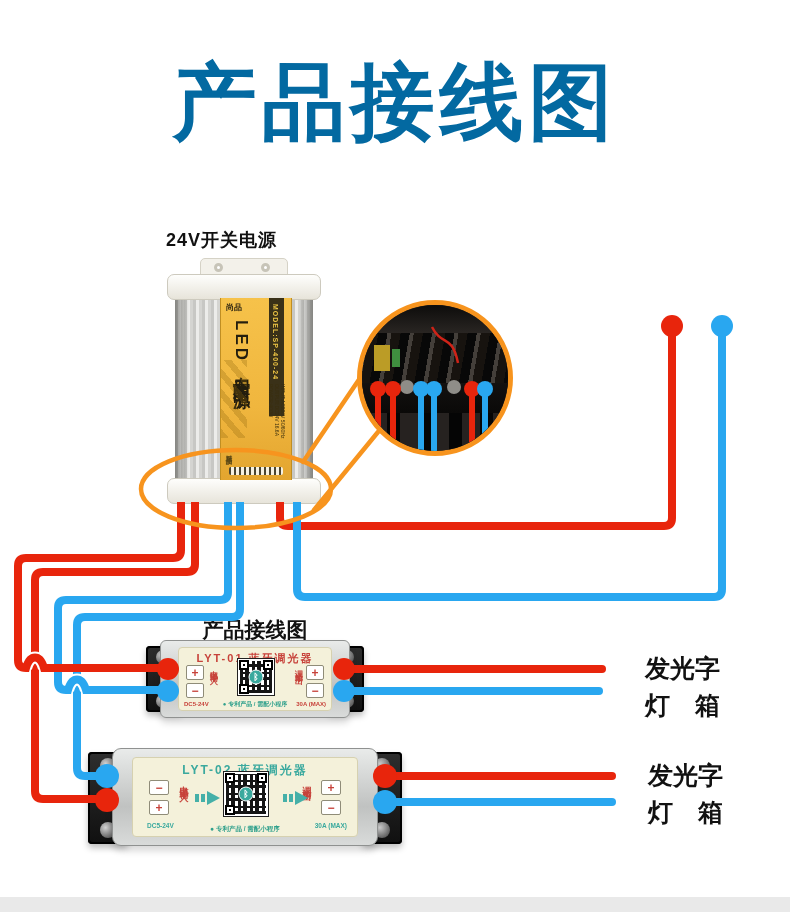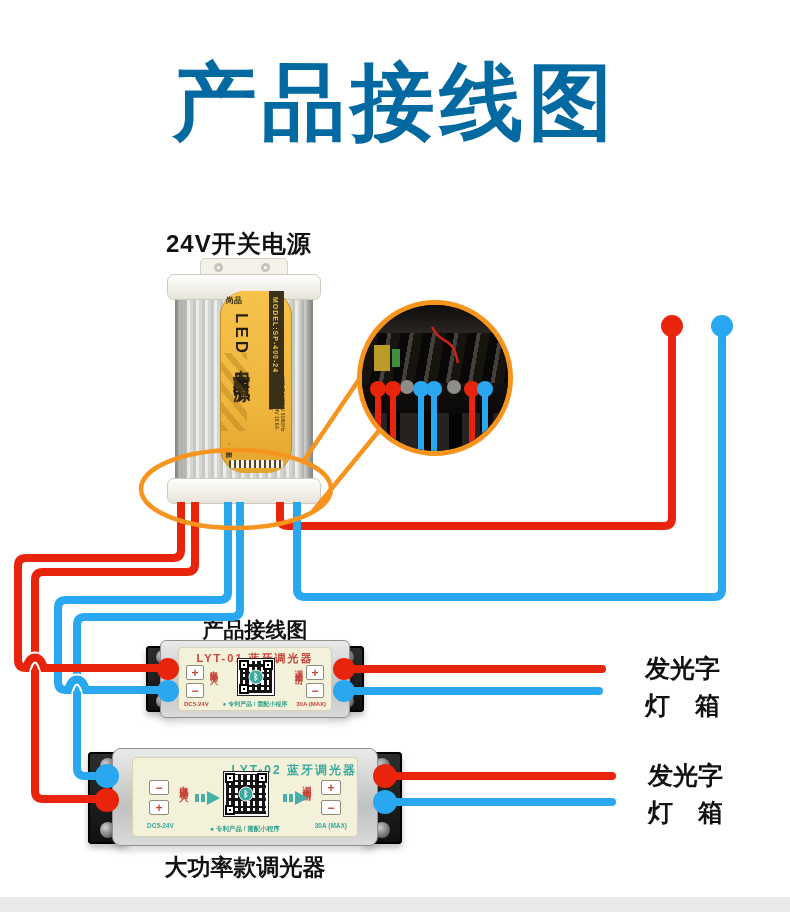--- a/index.html
+++ b/index.html
@@ -7,21 +7,21 @@
     --dimmer-red:#c7423a; --dimmer-teal:#3aa99e; --label-yellow:#f0b63e;
   }
   *{box-sizing:border-box; margin:0; padding:0;}
   body{background:#fff; font-family:"Liberation Sans", sans-serif;}
   .page{position:relative; width:790px; height:912px; margin:0 auto; background:#fff; overflow:hidden;}
 
   .title{position:absolute; left:0; right:0; top:46px; text-align:center;
          font-size:84px; font-weight:900; letter-spacing:5px; color:#0369a1;}
 
   .h-label{position:absolute; font-weight:900; color:#111;}
-  .ps-heading{left:166px; top:228px; font-size:24px; letter-spacing:1px;}
+  .ps-heading{left:166px; top:228px; font-size:18px; letter-spacing:1px;}
   .mains-heading{left:644px; top:268px; font-size:25px;}
   .lyt1-heading{left:160px; top:616px; width:190px; text-align:center; font-size:21px;}
   .lyt2-heading{left:118px; top:852px; width:254px; text-align:center; font-size:23px;}
 
   .load{position:absolute; font-size:25px; font-weight:900; color:#111; line-height:37px; width:90px;}
   .load1{left:645px; top:650px;} .load2{left:648px; top:757px;}
   .load div{white-space:pre;}
 
   
   .ps-ears{position:absolute; left:200px; top:258px; width:88px; height:24px;
@@ -29,23 +29,23 @@
   .ps-ears .hole{position:absolute; top:4px; width:9px; height:9px; border-radius:50%;
                  background:#fff; border:3px solid #c7c4b8;}
   .hole.h1{left:13px;} .hole.h2{left:60px;}
   .ps-cap{position:absolute; left:167px; width:154px; height:26px; border-radius:7px;
           background:linear-gradient(180deg,#fefefc,#e7e4da); border:1px solid #cdcabe; z-index:11;}
   .ps-cap.top{top:274px;} .ps-cap.bottom{top:478px;}
   .ps-body{position:absolute; left:175px; top:298px; width:138px; height:182px; z-index:10;
            background:
              linear-gradient(90deg, rgba(80,80,76,.55), rgba(0,0,0,0) 10%, rgba(0,0,0,0) 90%, rgba(80,80,76,.55)),
              repeating-linear-gradient(90deg,#c7c7c4 0 3px,#ececea 3px 6px,#d4d4d1 6px 9px);}
-  .ps-label{position:absolute; left:220px; top:291px; width:72px; height:182px; z-index:12;
+  .ps-label{position:absolute; left:220px; top:298px; width:72px; height:182px; z-index:12;
             background:linear-gradient(180deg,#f6c24a,var(--label-yellow) 60%,#e3a52f);
-            border-left:1px solid #c08e22; border-right:1px solid #c08e22;border-radius:25px;}
+            border-left:1px solid #c08e22; border-right:1px solid #c08e22;}
   .ps-brand{position:absolute; left:5px; top:4px; font-size:8px; font-weight:bold; color:#2c2410;}
   .ps-name{position:absolute; left:9px; top:22px; height:135px; writing-mode:vertical-rl;
            text-orientation:mixed; font-size:17px; font-weight:900; letter-spacing:3px; color:#241e0e;}
   .ps-stripe{position:absolute; right:7px; top:0; width:15px; height:118px; background:#3a3118;}
   .ps-model{position:absolute; left:3px; top:6px; writing-mode:vertical-rl; text-orientation:mixed;
             font-size:7px; font-weight:bold; letter-spacing:1px; color:#ecc444; white-space:nowrap;}
   .ps-specs{position:absolute; right:5px; bottom:22px; height:74px; writing-mode:vertical-rl;
             text-orientation:mixed; font-size:5px; line-height:6px; color:#3a2e0e; white-space:pre-line;}
   .ps-quality{position:absolute; left:3px; bottom:28px; writing-mode:vertical-rl; font-size:6.5px;
               color:#5a4716; font-weight:bold;}
@@ -176,21 +176,21 @@
   <div class="tblock" style="left:88px;top:752px;width:40px;height:92px;">
     <span class="screw" style="left:12px;top:6px;width:16px;height:16px;"></span>
     <span class="screw" style="left:12px;top:70px;width:16px;height:16px;"></span>
   </div>
   <div class="tblock" style="left:362px;top:752px;width:40px;height:92px;">
     <span class="screw" style="left:12px;top:6px;width:16px;height:16px;"></span>
     <span class="screw" style="left:12px;top:70px;width:16px;height:16px;"></span>
   </div>
   <div class="dev-body" style="left:112px;top:748px;width:266px;height:98px;border-radius:9px;"></div>
   <div class="plate" style="left:132px;top:757px;width:226px;height:80px;">
-    <div class="model teal" style="top:4px;text-align:right;">LYT-02 蓝牙调光器</div>
+    <div class="model teal" style="top:4px;">LYT-02 蓝牙调光器</div>
     <span class="pm" style="left:16px;top:22px;width:20px;">−</span>
     <span class="pm" style="left:16px;top:42px;width:20px;">+</span>
     <span class="vt" style="left:44px;top:21px;font-size:9px;height:46px;">电源输入</span>
     <span class="tiny teal" style="left:14px;top:64px;font-size:6.5px;">DC5-24V</span>
     <svg class="arrow-ic" style="left:62px;top:32px;" width="26" height="16" viewBox="0 0 26 16">
       <rect x="0" y="4" width="4" height="8" fill="#45b0a8"></rect>
         <rect x="6" y="4" width="4" height="8" fill="#45b0a8"></rect>
       <polygon points="12,1 25,8 12,15" fill="#45b0a8"></polygon>
     </svg>
     <div class="qr" style="left:90px;top:13px;width:46px;height:46px;">
@@ -204,21 +204,20 @@
       <rect x="0" y="4" width="4" height="8" fill="#45b0a8"></rect>
         <rect x="6" y="4" width="4" height="8" fill="#45b0a8"></rect>
       <polygon points="12,1 25,8 12,15" fill="#45b0a8"></polygon>
     </svg>
     <span class="vt" style="right:44px;top:21px;font-size:9px;height:46px;">调光输出</span>
     <span class="pm" style="right:16px;top:22px;width:20px;">+</span>
     <span class="pm" style="right:16px;top:42px;width:20px;">−</span>
     <span class="tiny teal" style="right:10px;top:64px;font-size:6.5px;">30A (MAX)</span>
     <div class="footnote" style="left:60px;right:60px;bottom:2px;font-size:6.5px;">● 专利产品 / 需配小程序</div>
   </div>
-  <div class="h-label lyt2-heading">大功率款调光器</div>
 
   <div class="load load1">
     <div>发光字</div>
     <div>灯　箱</div>
   </div>
   <div class="load load2">
     <div>发光字</div>
     <div>灯　箱</div>
   </div>
 

